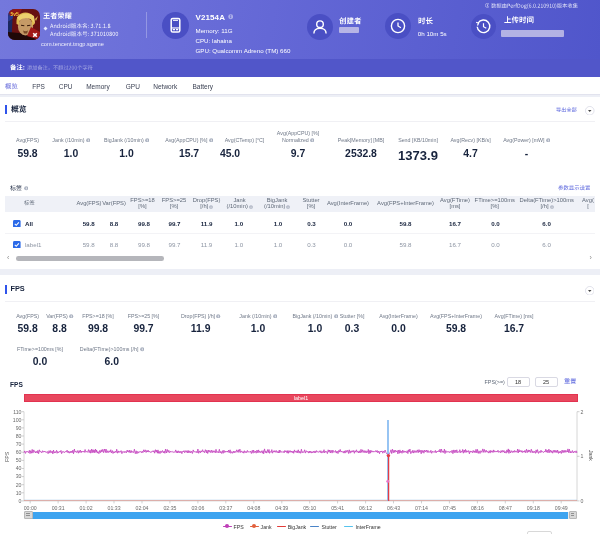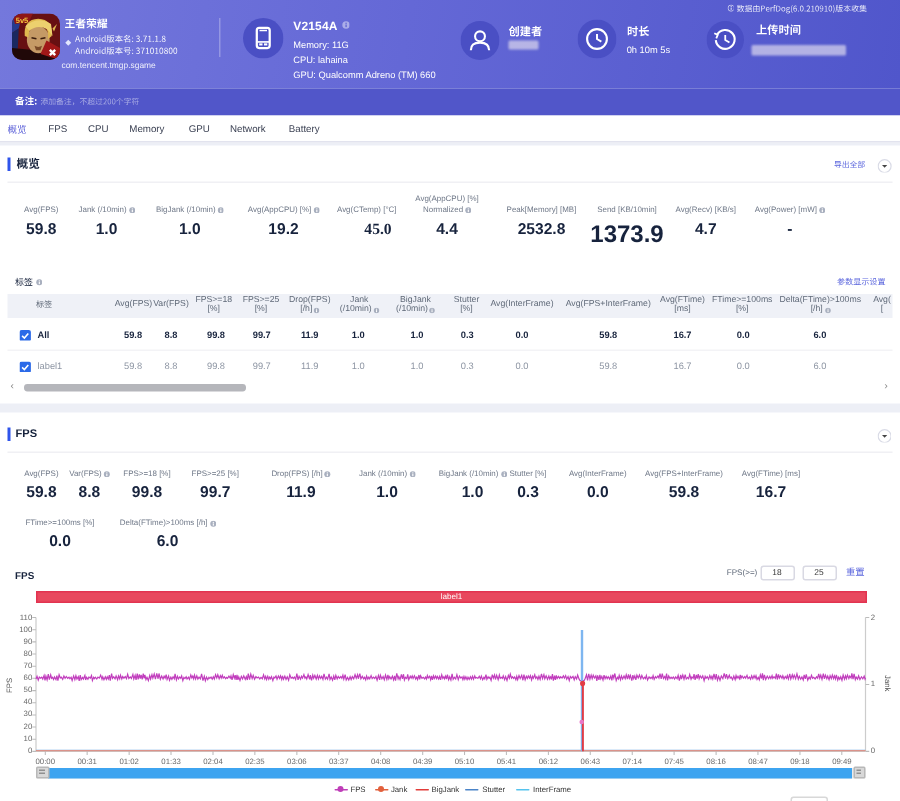--- a/index.html
+++ b/index.html
@@ -144,35 +144,35 @@
       <rect x="4.2" y="4.4" width="1.7" height="3.4" fill="#fff"></rect>
       <rect x="4.2" y="2.1" width="1.7" height="1.6" fill="#fff"></rect>
     </svg>
     <div class="x" style="left:126.5px;top:147.6px;font-size:10.4px;color:#17233d;font-weight:700;transform:translateX(-50%);">1.0</div>
 <div class="x" style="left:186.4px;top:136.6px;font-size:5.3px;color:#6e7787;font-weight:400;transform:translateX(-50%);">Avg(AppCPU) [%]</div>
     <svg class="t" style="left:208.8px;top:137.6px" width="4.4" height="4.4" viewBox="0 0 10 10">
       <circle cx="5" cy="5" r="4.6" fill="#a9b0bf"></circle>
       <rect x="4.2" y="4.4" width="1.7" height="3.4" fill="#fff"></rect>
       <rect x="4.2" y="2.1" width="1.7" height="1.6" fill="#fff"></rect>
     </svg>
-    <div class="x" style="left:189px;top:147.6px;font-size:10.4px;color:#17233d;font-weight:700;transform:translateX(-50%);">19.2</div>
+    <div class="x" style="left:189px;top:147.6px;font-size:10.4px;color:#17233d;font-weight:700;transform:translateX(-50%);">15.7</div>
 <div class="x" style="left:244.5px;top:136.6px;font-size:5.3px;color:#6e7787;font-weight:400;transform:translateX(-50%);">Avg(CTemp) [°C]</div>
-    <div class="x" style="left:252px;top:147.6px;font-size:10.4px;color:#17233d;font-weight:700;transform:translateX(-50%);font-family:Liberation Serif, serif;">45.0</div>
+    <div class="x" style="left:230px;top:147.6px;font-size:10.4px;color:#17233d;font-weight:700;transform:translateX(-50%);">45.0</div>
 <div class="x" style="left:298px;top:129.6px;font-size:5.3px;color:#6e7787;font-weight:400;transform:translateX(-50%);">Avg(AppCPU) [%]</div>
     <div class="x" style="left:295.4px;top:136.6px;font-size:5.3px;color:#6e7787;font-weight:400;transform:translateX(-50%);">Normalized</div>
     <svg class="t" style="left:310.0px;top:137.6px" width="4.4" height="4.4" viewBox="0 0 10 10">
       <circle cx="5" cy="5" r="4.6" fill="#a9b0bf"></circle>
       <rect x="4.2" y="4.4" width="1.7" height="3.4" fill="#fff"></rect>
       <rect x="4.2" y="2.1" width="1.7" height="1.6" fill="#fff"></rect>
     </svg>
-    <div class="x" style="left:298px;top:147.6px;font-size:10.4px;color:#17233d;font-weight:700;transform:translateX(-50%);">4.4</div>
+    <div class="x" style="left:298px;top:147.6px;font-size:10.4px;color:#17233d;font-weight:700;transform:translateX(-50%);">9.7</div>
 <div class="x" style="left:361px;top:136.6px;font-size:5.3px;color:#6e7787;font-weight:400;transform:translateX(-50%);">Peak[Memory] [MB]</div>
     <div class="x" style="left:361px;top:147.6px;font-size:10.4px;color:#17233d;font-weight:700;transform:translateX(-50%);">2532.8</div>
 <div class="x" style="left:418px;top:136.6px;font-size:5.3px;color:#6e7787;font-weight:400;transform:translateX(-50%);">Send [KB/10min]</div>
-    <div class="x" style="left:418px;top:147.6px;font-size:16px;color:#17233d;font-weight:700;transform:translateX(-50%);">1373.9</div>
+    <div class="x" style="left:418px;top:147.6px;font-size:13px;color:#17233d;font-weight:700;transform:translateX(-50%);">1373.9</div>
 <div class="x" style="left:470.5px;top:136.6px;font-size:5.3px;color:#6e7787;font-weight:400;transform:translateX(-50%);">Avg(Recv) [KB/s]</div>
     <div class="x" style="left:470.5px;top:147.6px;font-size:10.4px;color:#17233d;font-weight:700;transform:translateX(-50%);">4.7</div>
 <div class="x" style="left:523.9px;top:136.6px;font-size:5.3px;color:#6e7787;font-weight:400;transform:translateX(-50%);">Avg(Power) [mW]</div>
     <svg class="t" style="left:545.9px;top:137.6px" width="4.4" height="4.4" viewBox="0 0 10 10">
       <circle cx="5" cy="5" r="4.6" fill="#a9b0bf"></circle>
       <rect x="4.2" y="4.4" width="1.7" height="3.4" fill="#fff"></rect>
       <rect x="4.2" y="2.1" width="1.7" height="1.6" fill="#fff"></rect>
     </svg>
     <div class="x" style="left:526.5px;top:147.6px;font-size:10.4px;color:#17233d;font-weight:700;transform:translateX(-50%);">-</div>
 <svg class="t" style="left:10.0px;top:184.8px" width="14.0" height="8.1" viewBox="0 0 14.0 8.1">

